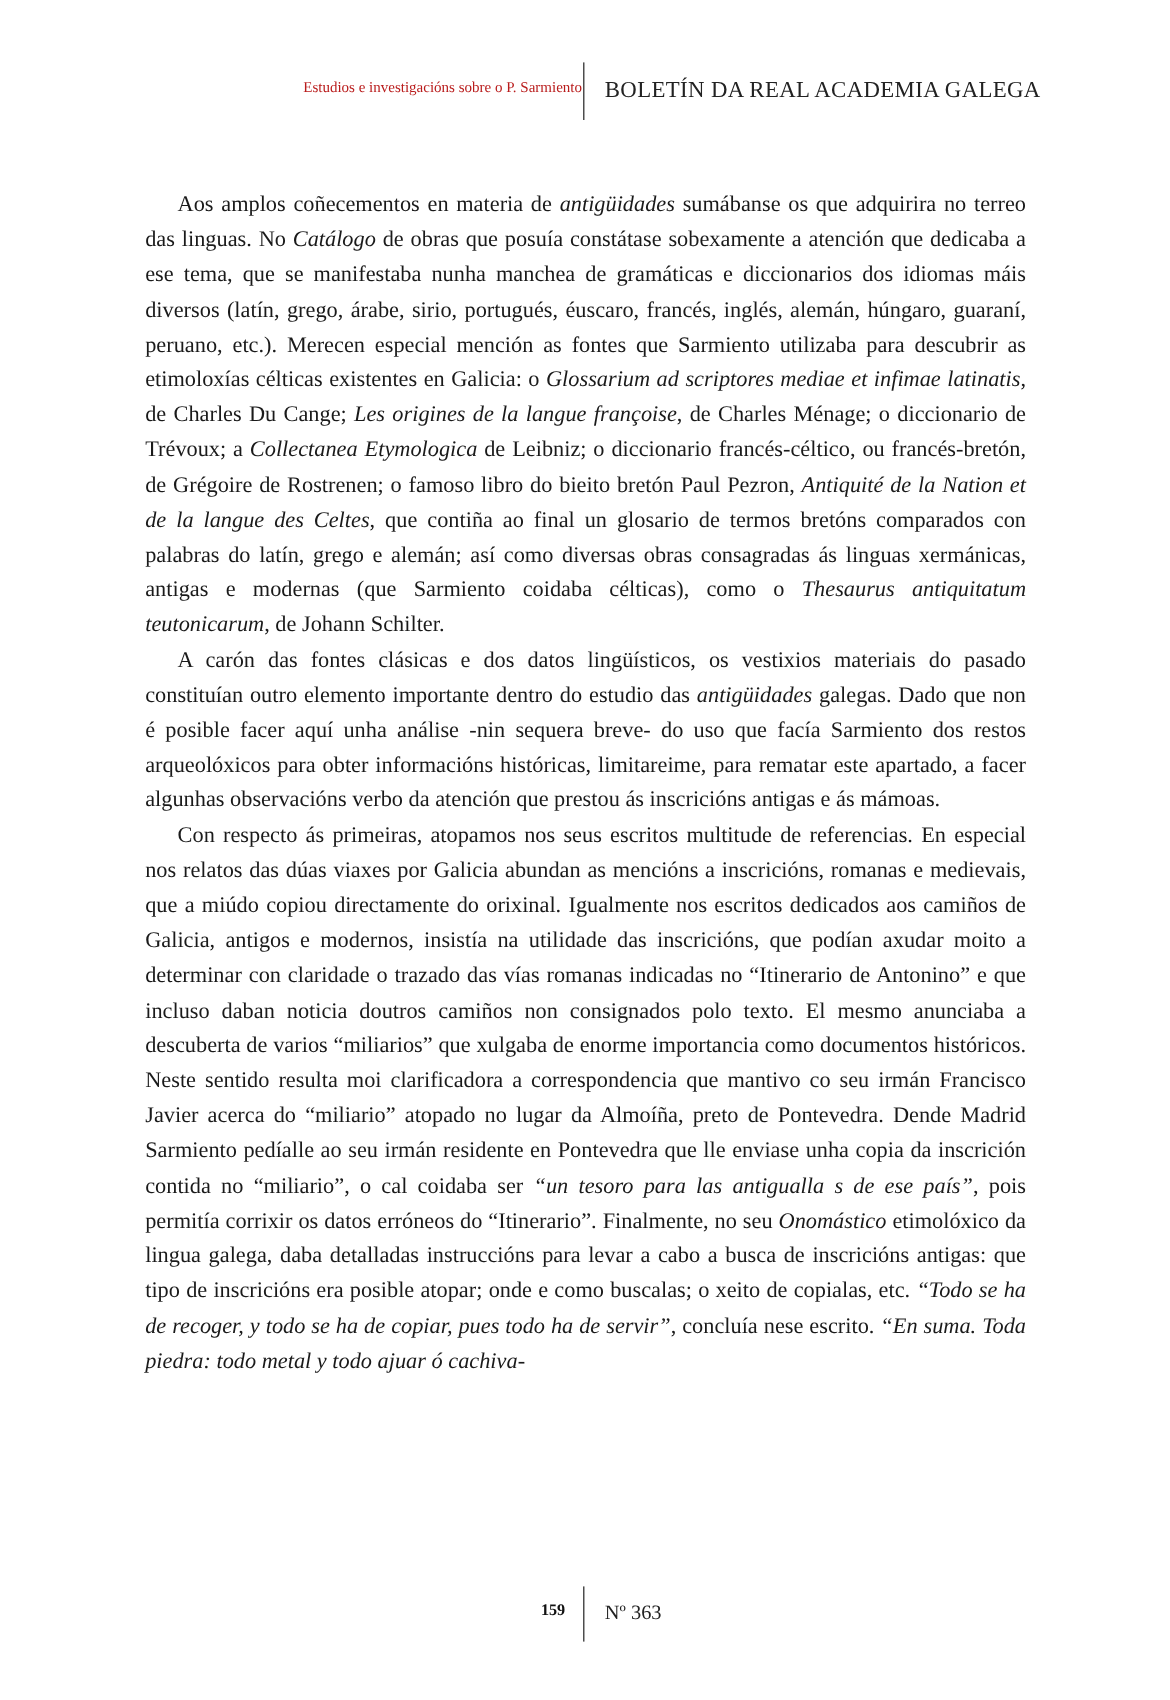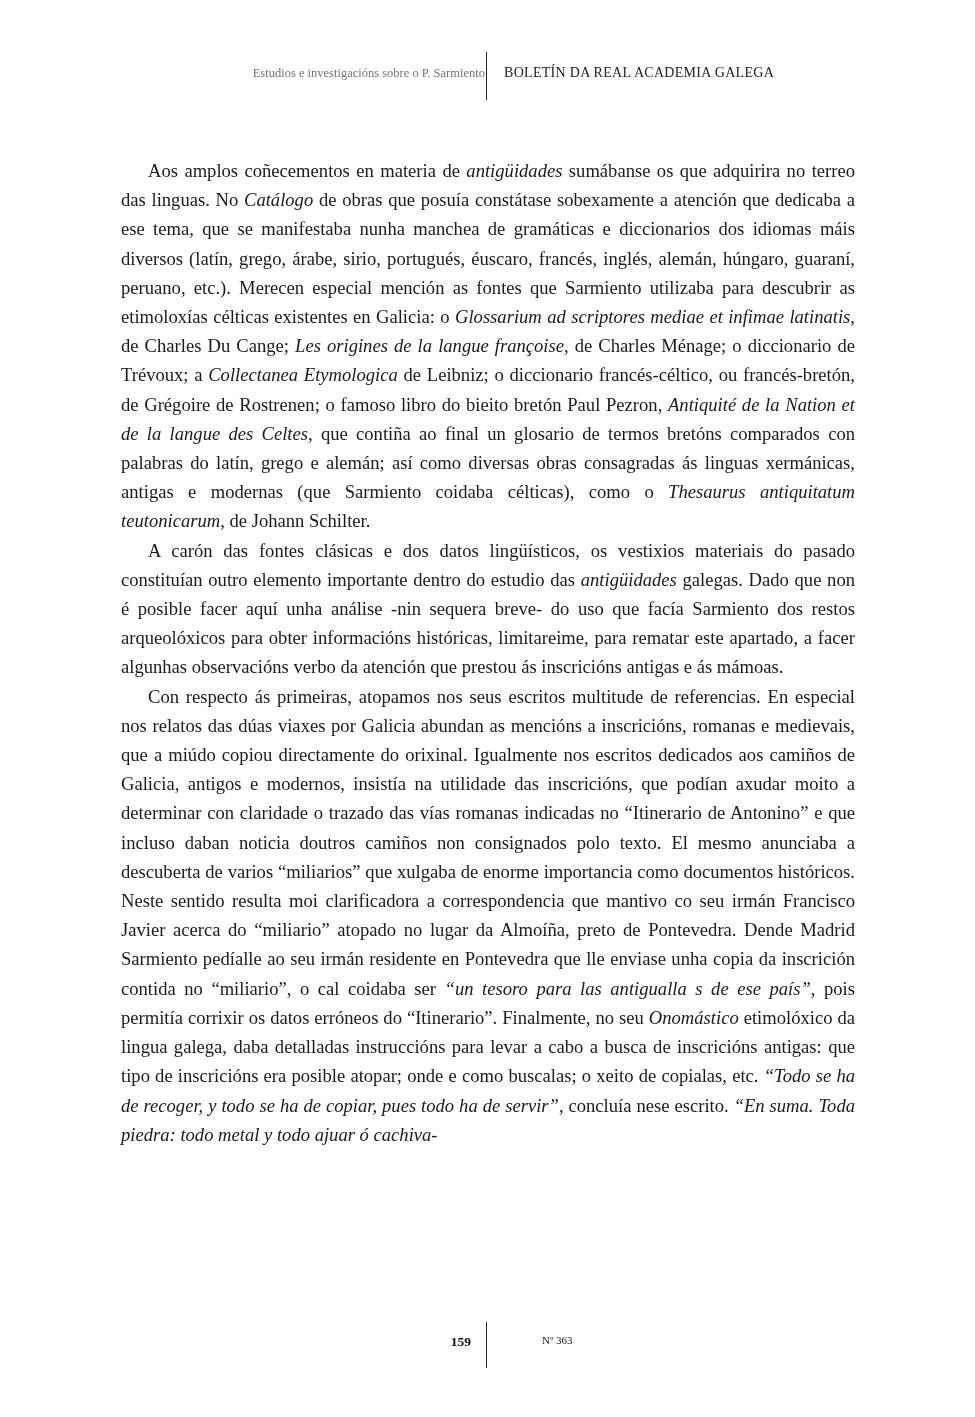--- a/index.html
+++ b/index.html
@@ -1,28 +1,28 @@
 <!DOCTYPE html>
 <html><head>
 <meta charset="utf-8">
 <style>
   html, body { margin: 0; padding: 0; background: #ffffff; }
   body { width: 975px; height: 1417px; position: relative; overflow: hidden; color: #1a1a1a; }
   .header { position: absolute; top: 52px; left: 0; width: 975px; height: 48px; }
-  .header-left { position: absolute; right: 490px; top: 14px; font-family: "Liberation Serif", serif; font-size: 12.5px; color: #737373; white-space: nowrap; }
-  .header-right { position: absolute; left: 504px; top: 13px; font-family: "Liberation Serif", serif; font-size: 14px; letter-spacing: 0.3px; color: #222; white-space: nowrap; }
+  .header-left { position: absolute; right: 490px; top: 14px; font-family: "Liberation Serif", serif; font-size: 12.5px; color: #b91c1c; white-space: nowrap; }
+  .header-right { position: absolute; left: 504px; top: 13px; font-family: "Liberation Serif", serif; font-size: 19px; letter-spacing: 0.3px; color: #222; white-space: nowrap; }
   .header-rule { position: absolute; left: 486px; top: 0; width: 1px; height: 48px; background: #222; }
   .body-text { position: absolute; left: 121px; top: 156px; width: 734px; font-family: "Liberation Serif", serif; font-size: 18.6px; line-height: 29.2px; color: #1a1a1a; text-align: justify; }
   .body-text p { margin: 0; text-indent: 27px; }
   .body-text p.first { text-indent: 0; }
   .body-text i { font-style: italic; }
   .footer { position: absolute; top: 1322px; left: 0; width: 975px; height: 46px; }
   .page-number { position: absolute; right: 504px; top: 12px; font-family: "Liberation Serif", serif; font-weight: bold; font-size: 13.5px; color: #111; margin-left: 45px; }
   .footer-rule { position: absolute; left: 486px; top: 0; width: 1px; height: 46px; background: #222; }
-  .issue-number { position: absolute; left: 504px; top: 12px; font-family: "Liberation Serif", serif; font-size: 11px; color: #222; margin-left: 38px; }
+  .issue-number { position: absolute; left: 504px; top: 12px; font-family: "Liberation Serif", serif; font-size: 17px; color: #222; }
 </style>
 </head>
 <body>
 
 <div class="header">
   <span class="header-left">Estudios e investigacións sobre o P. Sarmiento</span>
   <div class="header-rule"></div>
   <span class="header-right">BOLETÍN DA REAL ACADEMIA GALEGA</span>
 </div>
 

